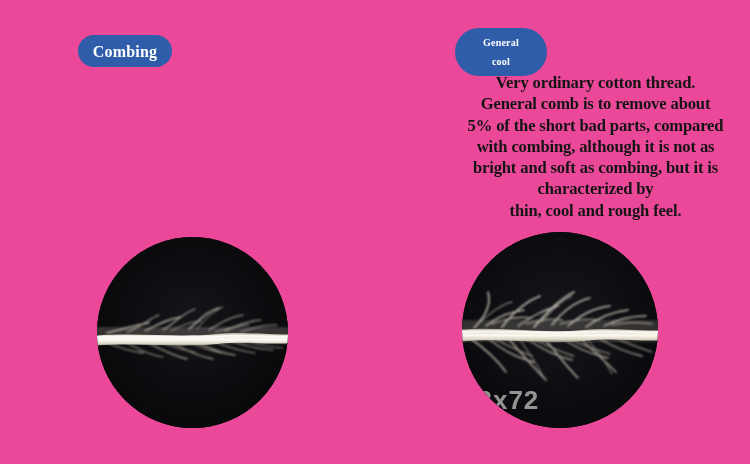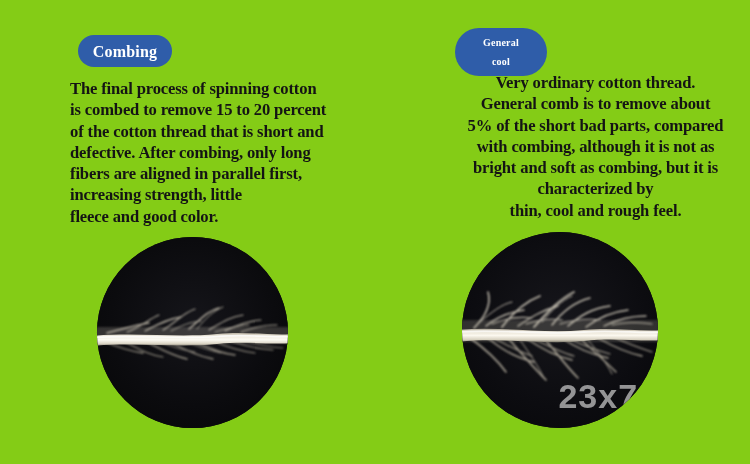--- a/index.html
+++ b/index.html
@@ -12,21 +12,21 @@
     background: #ffffff;
     font-family: "Liberation Serif", "DejaVu Serif", serif;
     overflow: hidden;
     position: relative;
   }
 
   .infographic {
     position: relative;
     width: 750px;
     height: 464px;
-    background: #84cc16;
+    background: #ec4899;
   }
 
   .column {
     position: absolute;
     top: 0;
     height: 464px;
   }
   .column-left  { left: 70px;  width: 330px; }
   .column-right { left: 443px; width: 300px; }
 
@@ -89,48 +89,41 @@
   .photo-left  { left: 27px;  top: 237px; width: 191px; height: 191px; }
   .photo-right { left: 19px;  top: 232px; width: 196px; height: 196px; }
 
   .photo svg { display: block; width: 100%; height: 100%; }
 
   .watermark {
     position: absolute;
     left: 0;
     right: 0;
     bottom: 12px;
-    text-align: right;
+    text-align: left;
     color: #c9c9c9;
     opacity: 0.72;
     font-family: "Liberation Sans", sans-serif;
-    font-size: 34px;
+    font-size: 26px;
     font-weight: bold;
     letter-spacing: 1px;
     pointer-events: none;
   }
 </style>
 </head>
 <body>
 
 <div class="infographic">
 
   <div class="column column-left">
 
     <div class="badge badge-combing">
       <span class="badge-line">Combing</span>
     </div>
 
-    <div class="para para-left">The final process of spinning cotton
-is combed to remove 15 to 20 percent
-of the cotton thread that is short and
-defective.  After combing, only long
-fibers are aligned in parallel first,
-increasing strength, little
-fleece and good color.</div>
 
     <div class="photo photo-left">
       <svg viewBox="0 0 191 191" preserveAspectRatio="none">
         <defs>
           <radialGradient id="bgL" cx="50%" cy="45%" r="72%">
             <stop offset="0%" stop-color="#15151a"></stop>
             <stop offset="60%" stop-color="#0b0b0e"></stop>
             <stop offset="100%" stop-color="#060607"></stop>
           </radialGradient>
           <linearGradient id="coreL" x1="0" y1="0" x2="0" y2="1">

